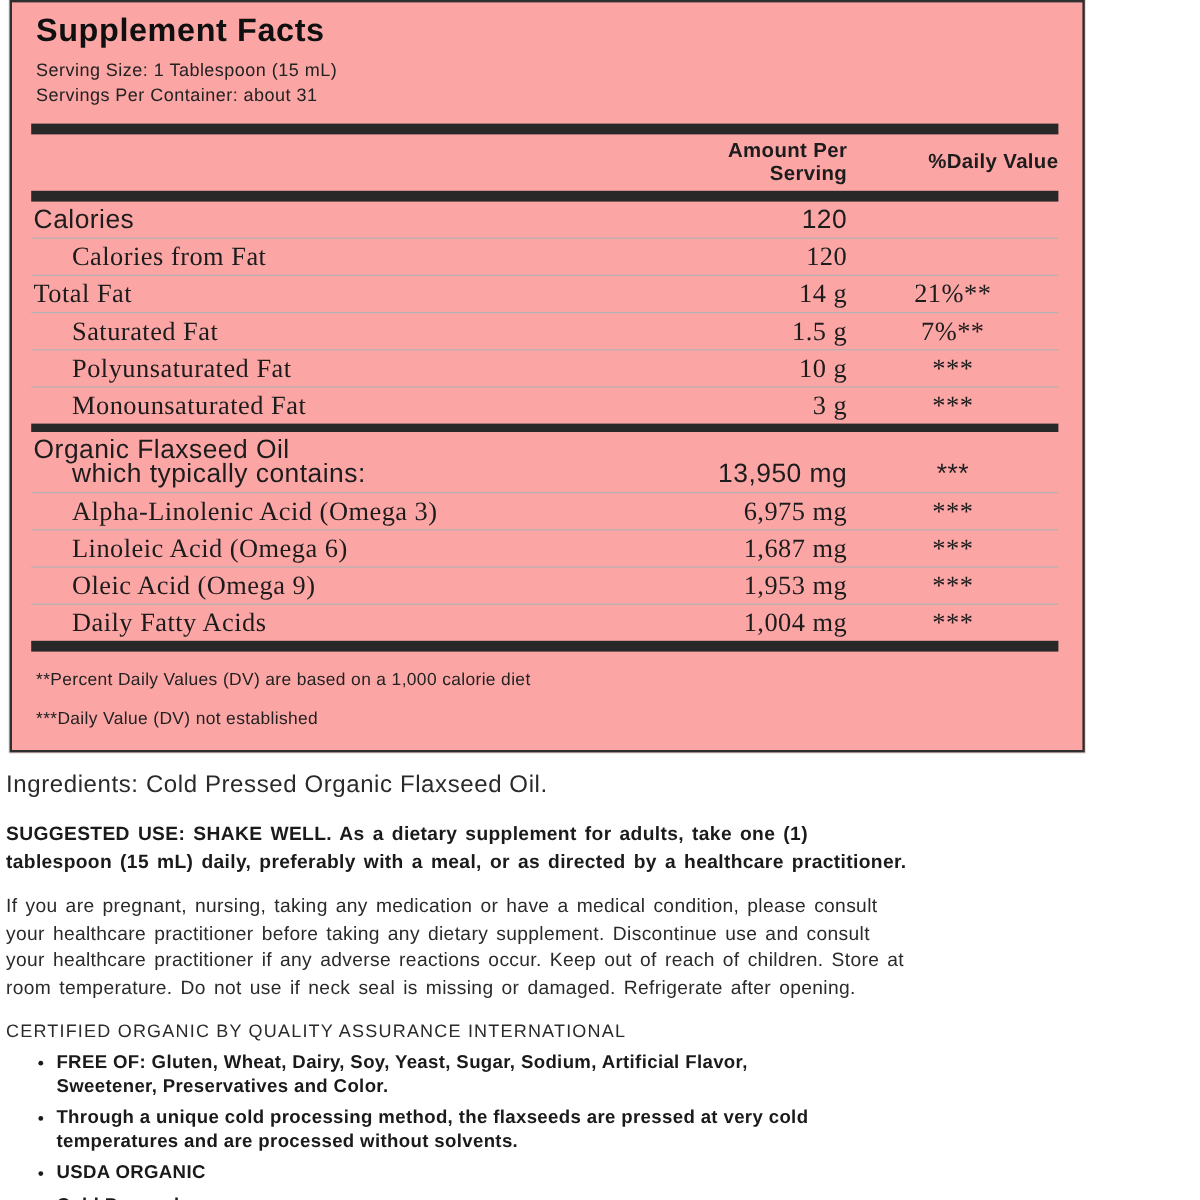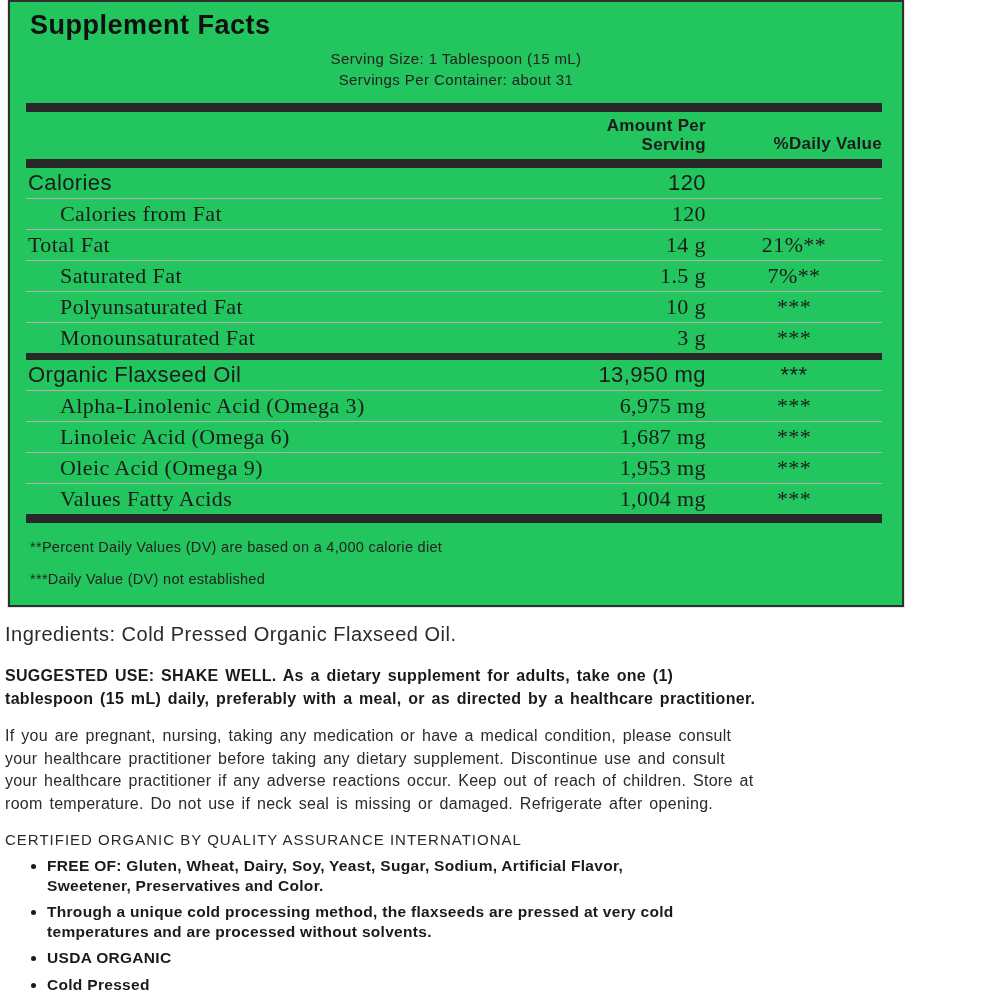--- a/index.html
+++ b/index.html
@@ -12,42 +12,41 @@
   .page{width:1000px;height:1000px;position:relative;overflow:hidden;}
 
   
   .facts-box{
     margin-left:8px;
     width:896px;
     border:2px solid #2f2f2f;
     box-shadow:0 0 0 1px #e2e2e2;
     padding:4px 20px 14px 16px;
     box-sizing:border-box;
-    background:#22c55e;
+    background:#fca5a5;
   }
   .panel-title{
     font-size:27px;
     font-weight:bold;
     letter-spacing:.5px;
     margin:4px 0 8px 4px;
     color:#101010;
   }
   .serv-line{
     font-size:15px;
     line-height:19px;
     letter-spacing:.4px;
     margin:2px 0 0 4px;
     color:#222;
-    text-align:center;
   }
   .thickbar{height:9px;background:#282828;margin-top:0;}
   .thickbar.first{margin-top:14px;}
   .thickbar.mid{height:7px;}
 
-  .hdr-row{display:flex;align-items:flex-end;padding:4px 0 5px 0;}
+  .hdr-row{display:flex;align-items:center;padding:4px 0 5px 0;}
   .cell{display:block;}
   .cell.label{flex:1;min-width:0;}
   .cell.amount{width:180px;text-align:right;}
   .cell.dv{width:176px;text-align:center;}
   .hdr-row .amount{
     font-weight:bold;font-size:17px;line-height:1.12;
     white-space:pre-line;letter-spacing:.3px;
   }
   .hdr-row .dv{
     font-weight:bold;font-size:17px;text-align:right;letter-spacing:.3px;
@@ -146,48 +145,49 @@
       <span class="cell label">Monounsaturated Fat</span>
       <span class="cell amount">3 g</span>
       <span class="cell dv">***</span>
     </div>
 
     <div class="thickbar mid"></div>
 
     <div class="t-row">
       <span class="cell label">
         <span>Organic Flaxseed Oil</span>
+        <span class="sub-label" style="display:block;">which typically contains:</span>
       </span>
       <span class="cell amount">13,950 mg</span>
       <span class="cell dv">***</span>
     </div>
     <div class="t-row indent">
       <span class="cell label">Alpha-Linolenic Acid (Omega 3)</span>
       <span class="cell amount">6,975 mg</span>
       <span class="cell dv">***</span>
     </div>
     <div class="t-row indent">
       <span class="cell label">Linoleic Acid (Omega 6)</span>
       <span class="cell amount">1,687 mg</span>
       <span class="cell dv">***</span>
     </div>
     <div class="t-row indent">
       <span class="cell label">Oleic Acid (Omega 9)</span>
       <span class="cell amount">1,953 mg</span>
       <span class="cell dv">***</span>
     </div>
     <div class="t-row indent">
-      <span class="cell label">Values Fatty Acids</span>
+      <span class="cell label">Daily Fatty Acids</span>
       <span class="cell amount">1,004 mg</span>
       <span class="cell dv">***</span>
     </div>
 
     <div class="thickbar"></div>
 
-    <div class="footnote">**Percent Daily Values (DV) are based on a 4,000 calorie diet</div>
+    <div class="footnote">**Percent Daily Values (DV) are based on a 1,000 calorie diet</div>
     <div class="footnote last">***Daily Value (DV) not established</div>
   </div>
 
   <div class="lower">
     <div class="ingredients">Ingredients: Cold Pressed Organic Flaxseed Oil.</div>
 
     <div class="suggested para">SUGGESTED USE: SHAKE WELL. As a dietary supplement for adults, take one (1)
 tablespoon (15 mL) daily, preferably with a meal, or as directed by a healthcare practitioner.</div>
 
     <div class="warning para">If you are pregnant, nursing, taking any medication or have a medical condition, please consult

